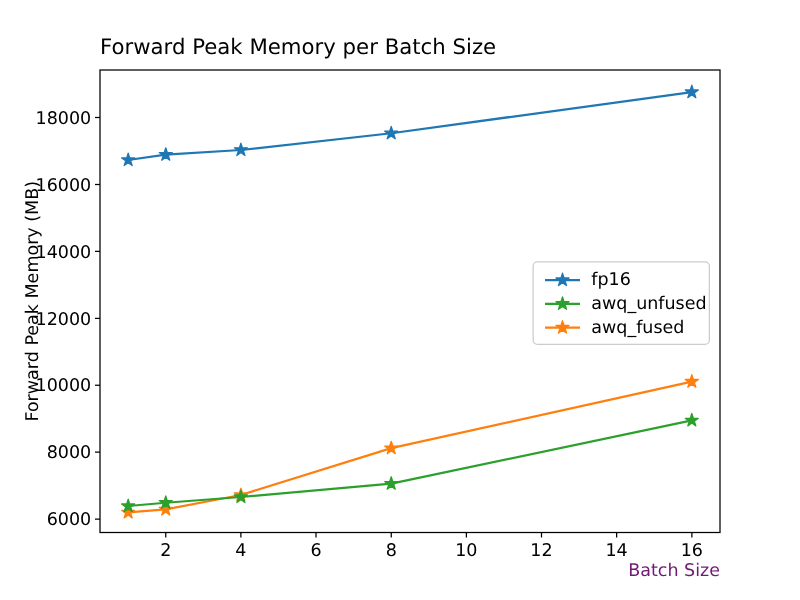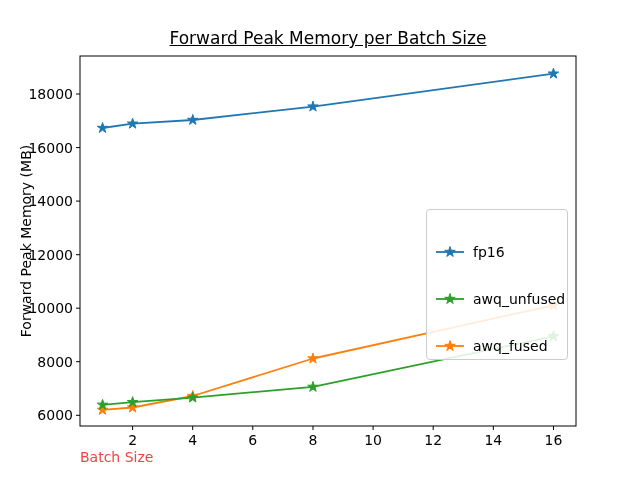--- a/index.html
+++ b/index.html
@@ -14,34 +14,32 @@
   #plot { position: absolute; left: 0; top: 0; }
   #plot text {
     font-family: "DejaVu Sans", sans-serif;
     fill: #000000;
   }
   .title {
     position: absolute;
     left: 80px;
     top: 28px;
     width: 496px;
-    text-align: center;
     font-size: 17px;
     color: #000000;
     white-space: nowrap;
-    text-decoration: underline;
   }
   .xlabel {
     position: absolute;
     left: 80px;
     top: 449px;
     width: 496px;
-    text-align: left;
+    text-align: right;
     font-size: 14px;
-    color: #ef4444;
+    color: #701a75;
   }
   .ylabel {
     position: absolute;
     left: -158px;
     top: 232px;
     width: 370px;
     height: 18px;
     text-align: center;
     font-size: 14px;
     color: #000000;
@@ -59,21 +57,20 @@
     background: rgba(255,255,255,0.85);
     padding: 4px 6px 4px 8px;
     display: flex;
     flex-direction: column;
     justify-content: space-around;
   }
   .legend-entry {
     display: flex;
     align-items: center;
     height: 19px;
-    margin-top: 28px;
   }
   .legend-entry .legend-sample { flex: 0 0 auto; }
   .legend-entry .legend-text {
     margin-left: 8px;
     font-size: 14px;
     color: #000000;
     white-space: nowrap;
   }
 </style>
 </head>

